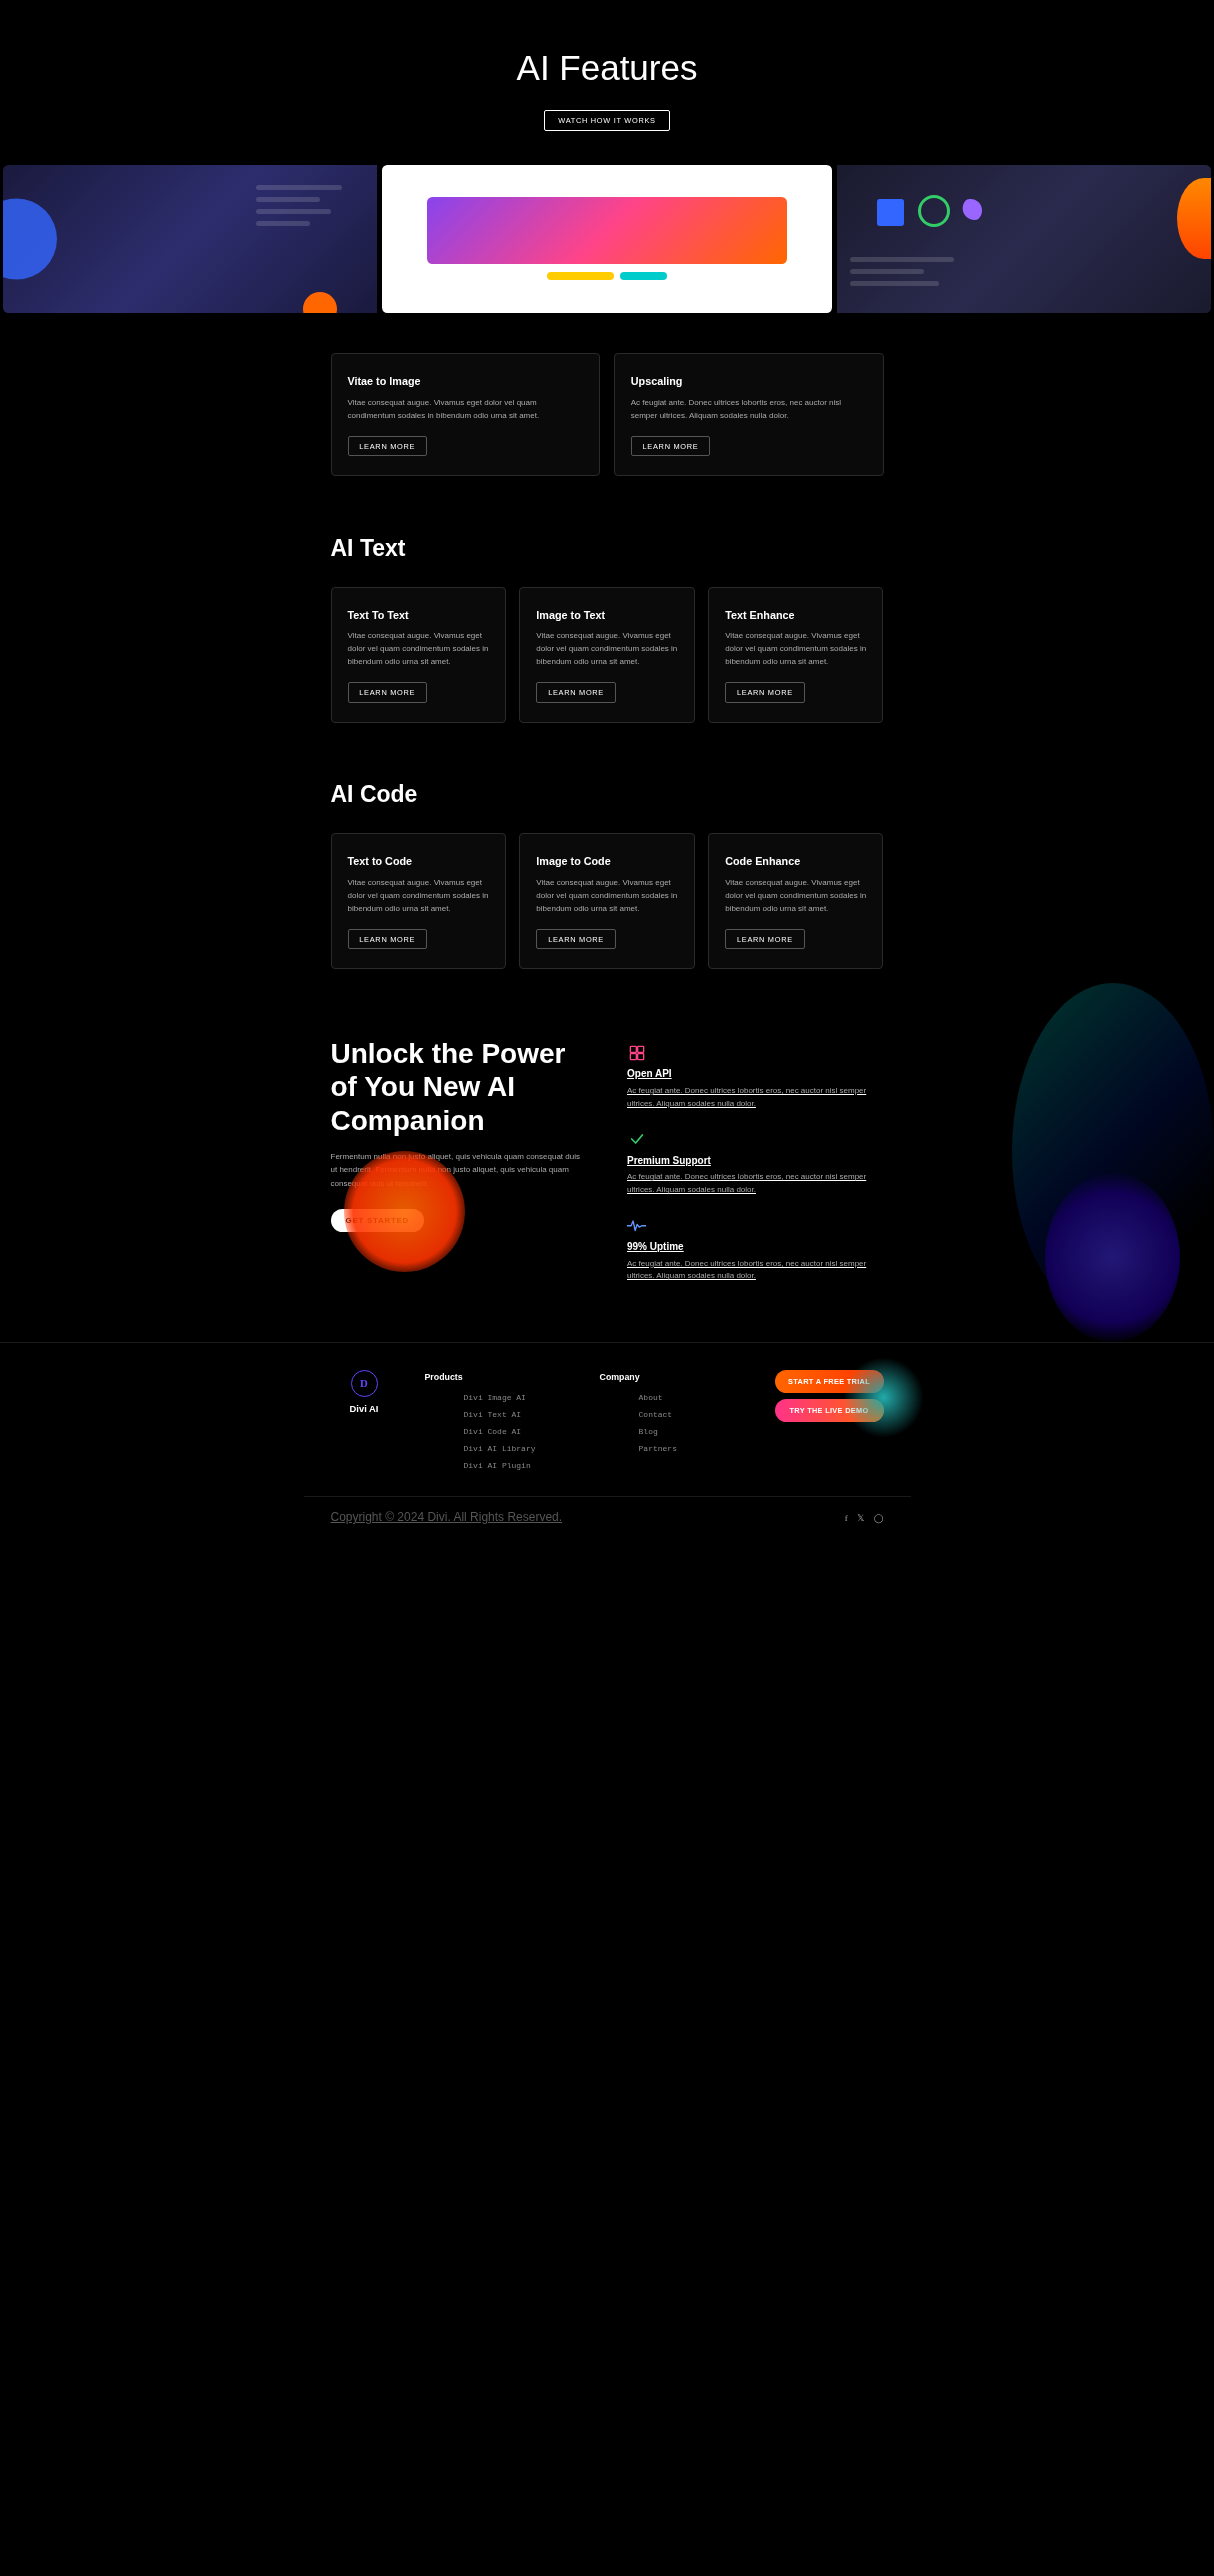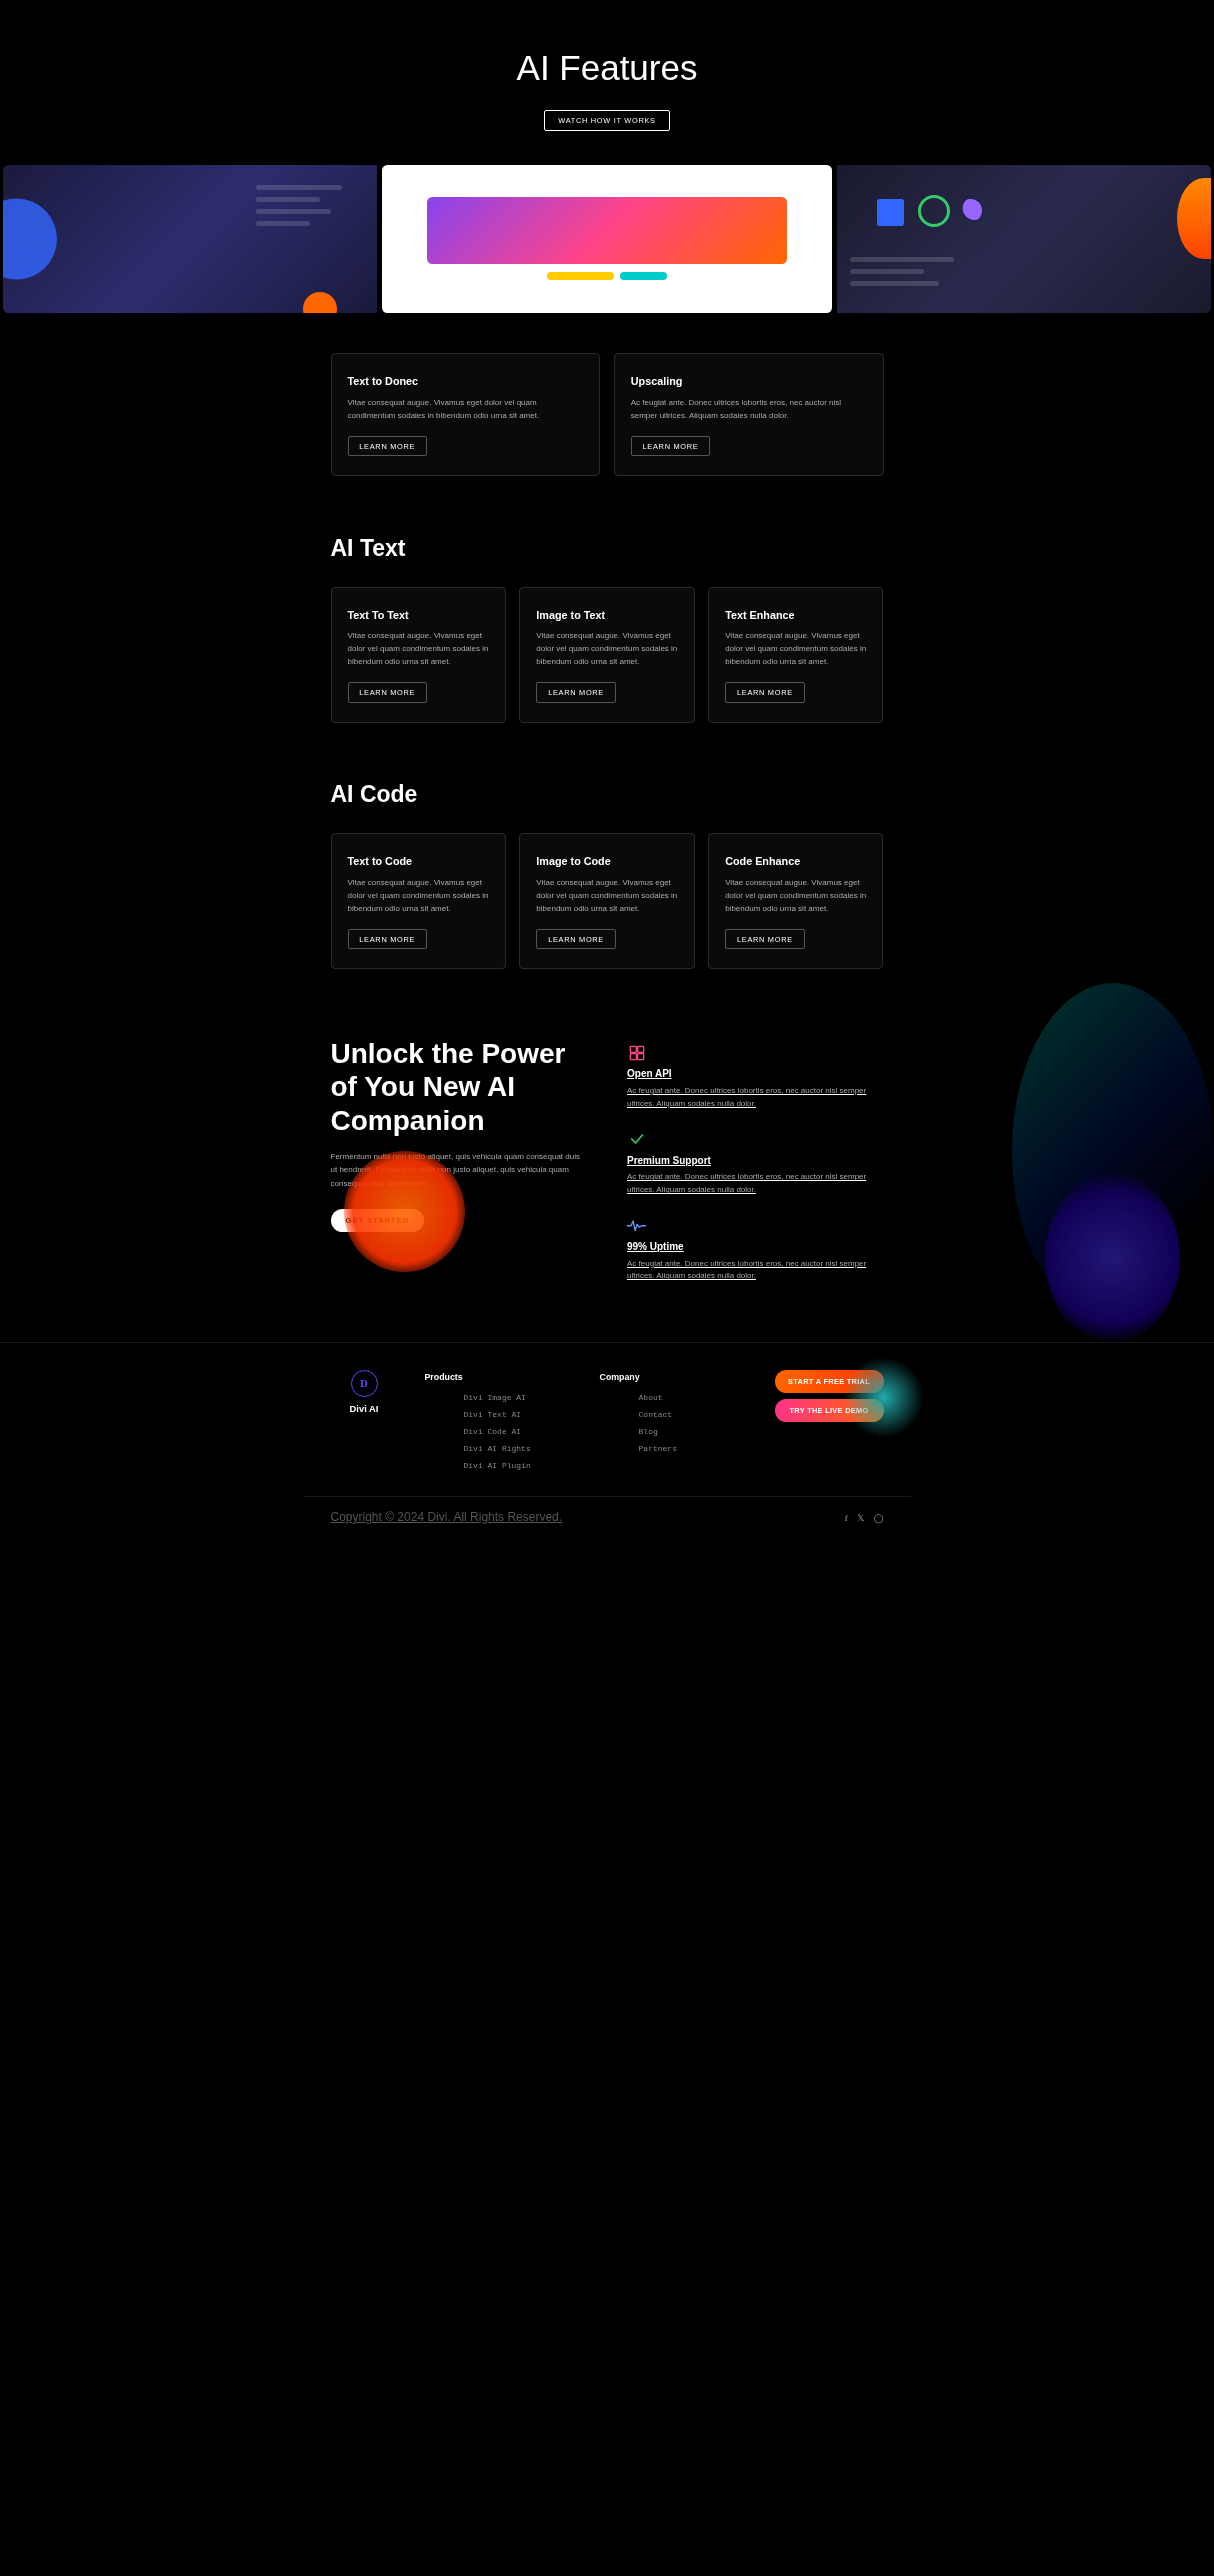--- a/index.html
+++ b/index.html
@@ -492,21 +492,21 @@
       <div class="banner-line" style="width:70%;"></div>
       <div class="banner-line" style="width:50%;"></div>
       <div class="banner-line" style="width:60%;"></div>
     </div>
   </div>
 </div>
 
 <div class="section">
   <div class="cards-row">
     <div class="card">
-      <div class="card-title">Text to Donec</div>
+      <div class="card-title">Vitae to Image</div>
       <div class="card-desc">Vitae consequat augue. Vivamus eget dolor vel quam condimentum sodales in bibendum odio urna sit amet.</div>
       <button class="learn-btn">LEARN MORE</button>
     </div>
     <div class="card">
       <div class="card-title">Upscaling</div>
       <div class="card-desc">Ac feugiat ante. Donec ultrices lobortis eros, nec auctor nisl semper ultrices. Aliquam sodales nulla dolor.</div>
       <button class="learn-btn">LEARN MORE</button>
     </div>
   </div>
 </div>
@@ -605,21 +605,21 @@
   <div class="footer-inner">
     <div class="footer-brand">
       <div class="footer-logo">D</div>
       <div class="footer-brand-name">Divi AI</div>
     </div>
     <div class="footer-col">
       <div class="footer-col-title">Products</div>
       <a class="footer-link">Divi Image AI</a>
       <a class="footer-link">Divi Text AI</a>
       <a class="footer-link">Divi Code AI</a>
-      <a class="footer-link">Divi AI Rights</a>
+      <a class="footer-link">Divi AI Library</a>
       <a class="footer-link">Divi AI Plugin</a>
     </div>
     <div class="footer-col">
       <div class="footer-col-title">Company</div>
       <a class="footer-link">About</a>
       <a class="footer-link">Contact</a>
       <a class="footer-link">Blog</a>
       <a class="footer-link">Partners</a>
     </div>
     <div class="footer-cta">

